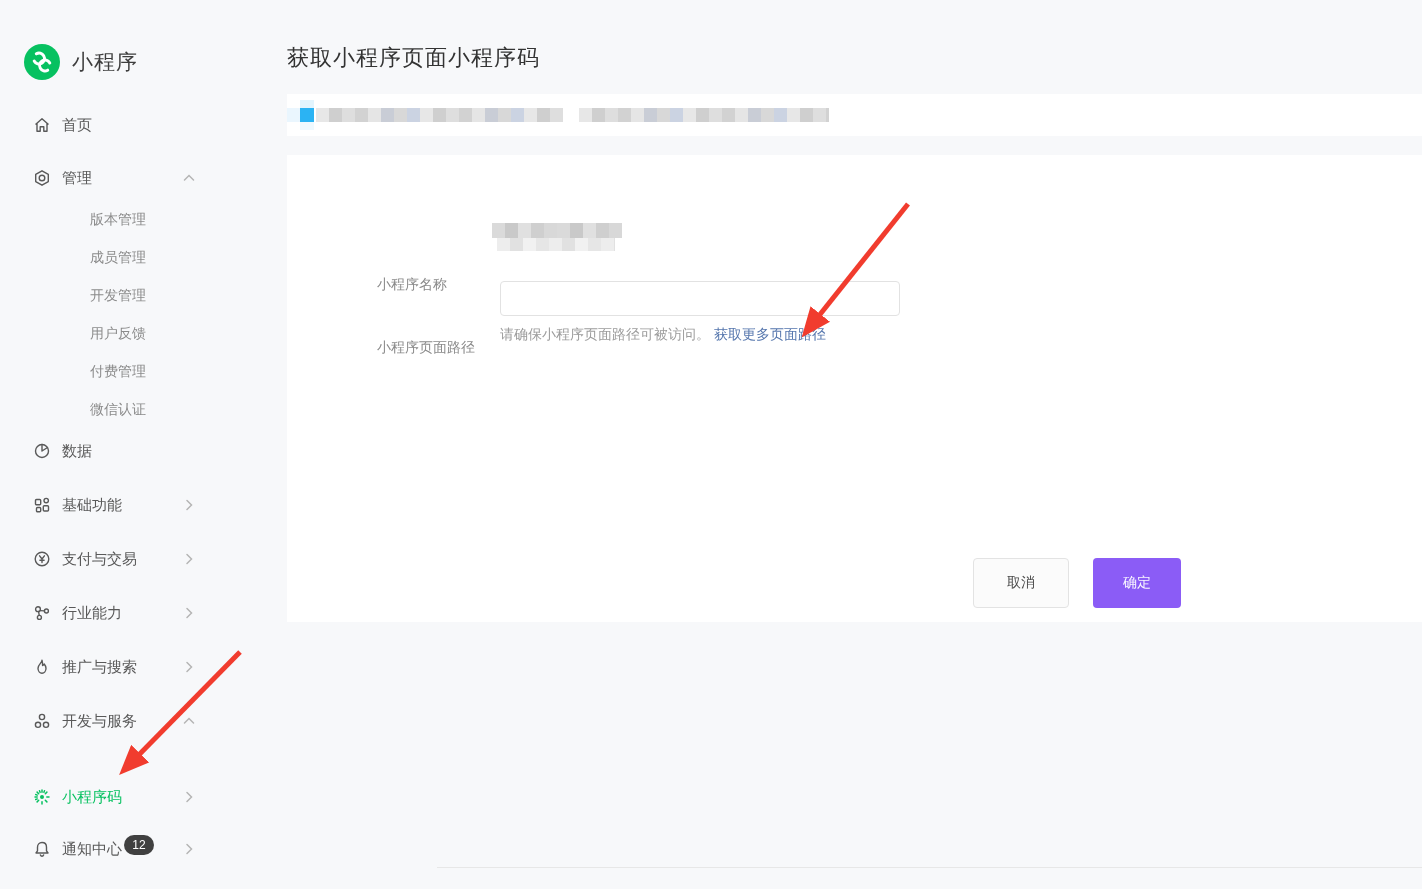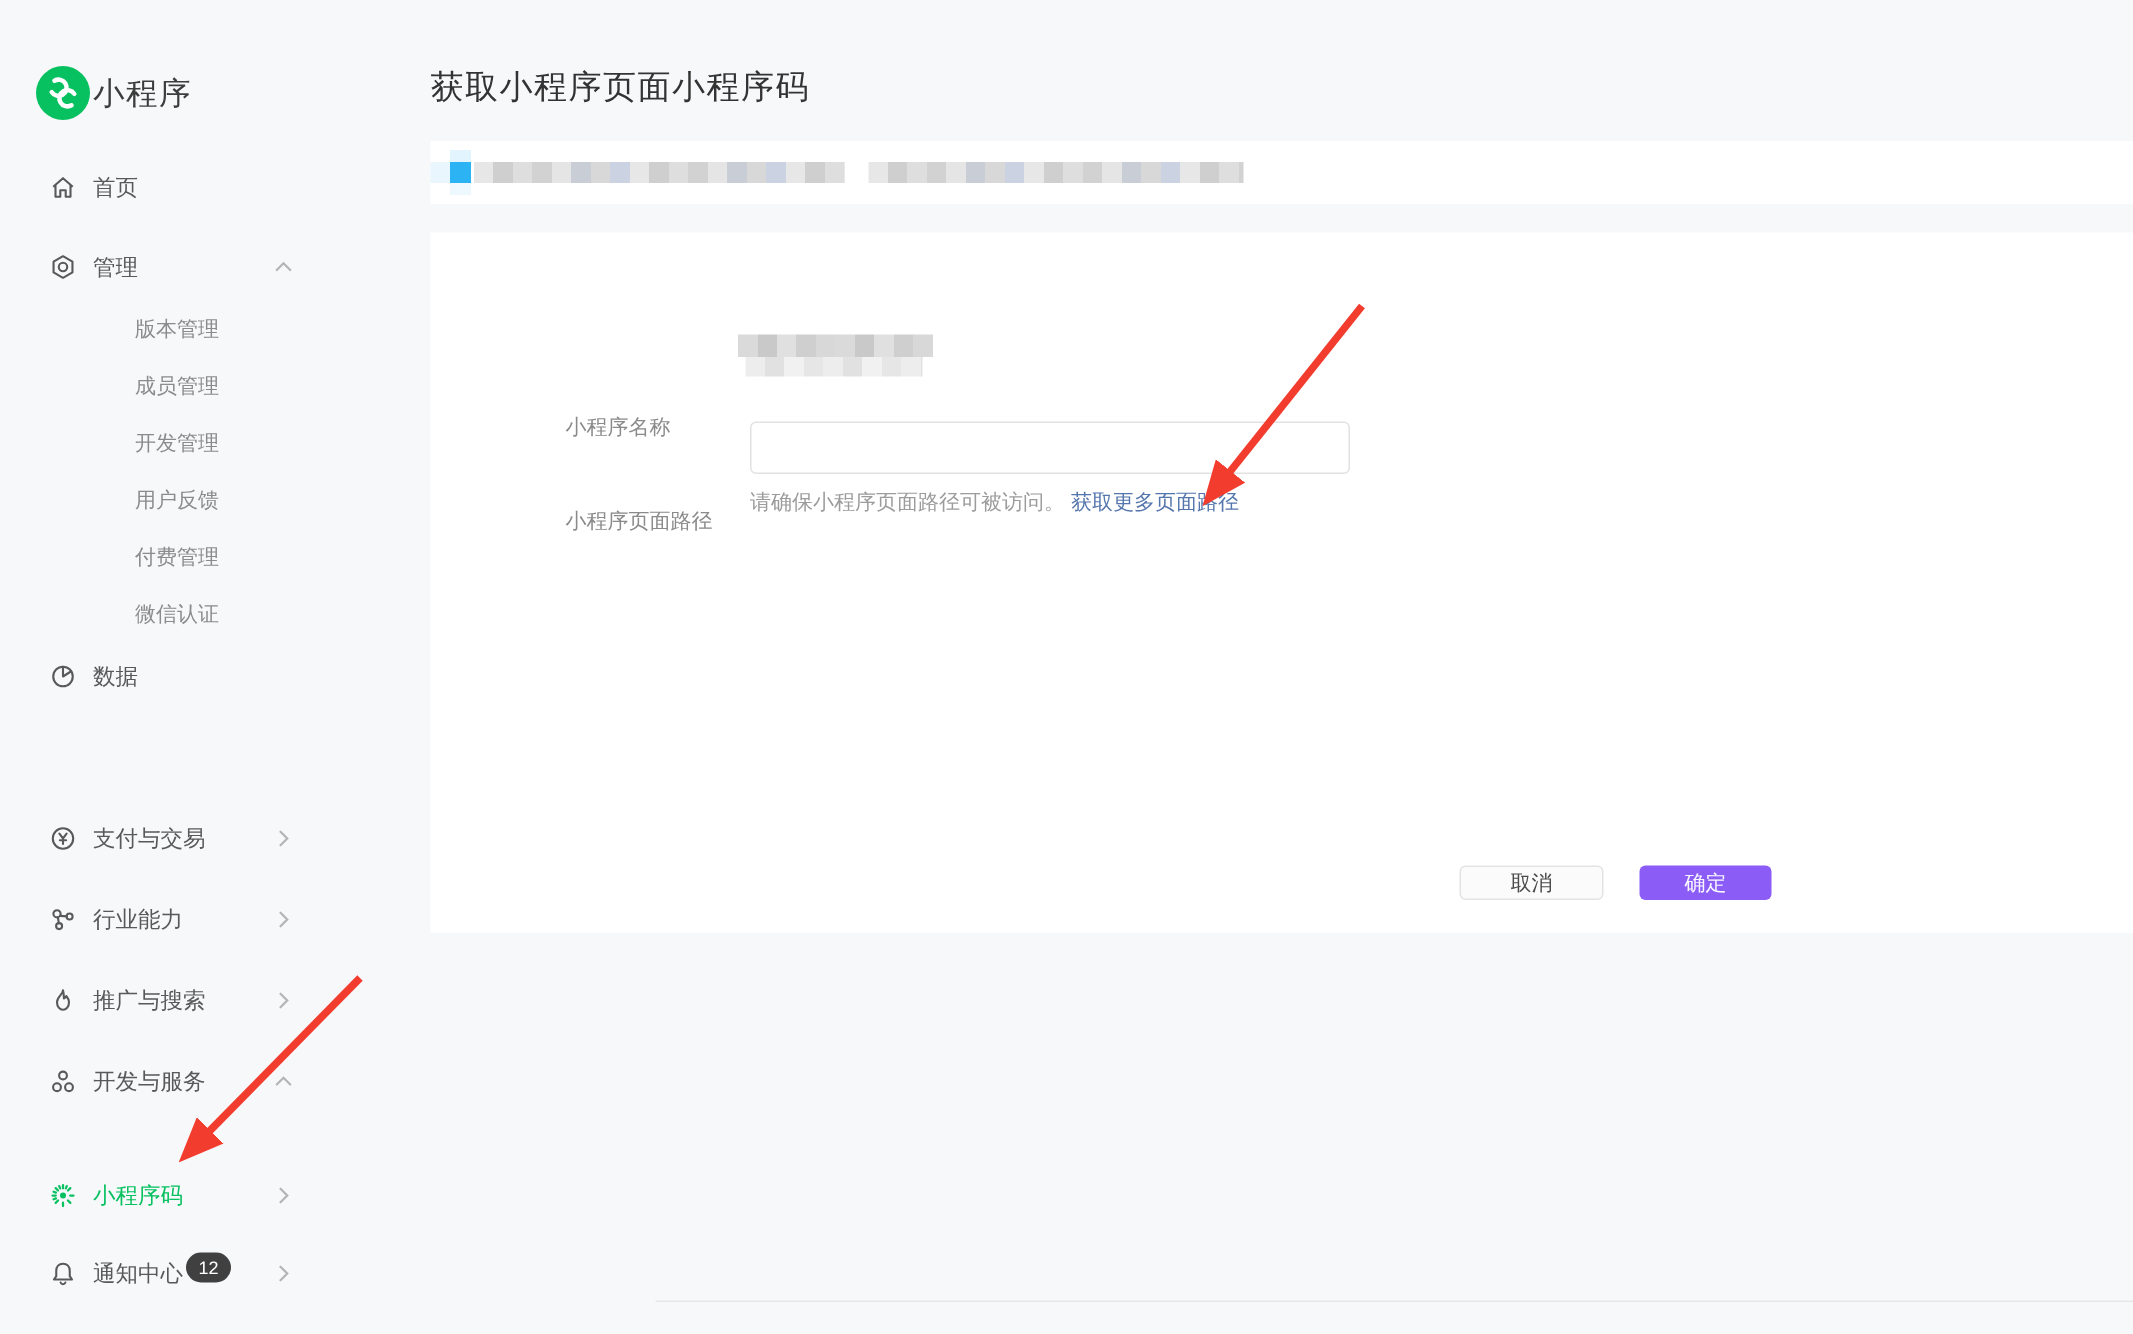--- a/index.html
+++ b/index.html
@@ -12,21 +12,21 @@
     overflow:hidden;
   }
 
   
   .sidebar { position:absolute; left:0; top:0; width:287px; height:889px; }
   .logo-row { position:absolute; left:24px; top:44px; display:flex; align-items:center; }
   .logo-circle {
     width:36px; height:36px; border-radius:50%;
     background:#07c160; display:flex; align-items:center; justify-content:center;
   }
-  .app-title { margin-left:2px; font-size:21px; color:#3d3d3d; letter-spacing:1px; }
+  .app-title { margin-left:12px; font-size:21px; color:#3d3d3d; letter-spacing:1px; }
 
   .nav-item {
     position:absolute; left:0; width:287px; height:24px;
     display:flex; align-items:center; cursor:pointer;
     font-size:15px; color:#595959;
   }
   .nav-item .ni-icon { position:absolute; left:33px; width:18px; height:18px; display:flex; }
   .nav-item .ni-label { position:absolute; left:62px; white-space:nowrap; }
   .nav-item .ni-chevron { position:absolute; left:181px; width:16px; height:16px; display:flex; }
   .nav-sub { font-size:14px; color:#8b8b8b;margin-left:28px; }
@@ -71,23 +71,23 @@
     position:absolute; left:213px; top:126px; width:400px; height:35px;
     border:1px solid #e2e2e2; border-radius:4px; background:#fff;
     font-size:14px; color:#333; padding:0 12px; outline:none;
     font-family:"Liberation Sans", sans-serif;
   }
   .hint-row { position:absolute; left:213px; top:171px; font-size:14px; white-space:nowrap; }
   .hint-text { color:#9c9c9c; }
   .hint-link { color:#5576ad; text-decoration:none; cursor:pointer; margin-left:4px; }
 
   .btn {
-    position:absolute; top:403px; height:23px; border-radius:4px;
+    position:absolute; top:403px; height:50px; border-radius:4px;
     font-size:14px; display:flex; align-items:center; justify-content:center;
-    cursor:pointer; font-family:"Liberation Sans", sans-serif;margin-top:19px;
+    cursor:pointer; font-family:"Liberation Sans", sans-serif;
   }
   .btn-cancel { left:686px; width:96px; background:#fbfbfb; border:1px solid #e3e3e3; color:#4a4a4a; }
   .btn-confirm { left:806px; width:88px; background:#8b5cf6; border:none; color:rgba(255,255,255,0.95); }
 
   .bottom-divider { position:absolute; left:437px; right:0; top:867px; height:1px; background:#e7e7e7; }
 
   
   .arrows { position:absolute; left:0; top:0; width:1422px; height:889px; pointer-events:none; }
 
   svg.sicon { width:100%; height:100%; }
@@ -155,20 +155,36 @@
   <div class="nav-item" style="top:439px">
     <span class="ni-icon">
       <svg viewBox="0 0 18 18" class="sicon" fill="none" stroke="#595959" stroke-width="1.4" stroke-linecap="round">
         <circle cx="9" cy="9" r="6.5"></circle>
         <path d="M9 9 V2.5 M9 9 L14.5 5.5"></path>
       </svg>
     </span>
     <span class="ni-label">数据</span>
   </div>
 
+  <div class="nav-item" style="top:493px">
+    <span class="ni-icon">
+      <svg viewBox="0 0 18 18" class="sicon" fill="none" stroke="#595959" stroke-width="1.4" stroke-linejoin="round">
+        <rect x="2.5" y="3.5" width="5.2" height="5.2" rx="1"></rect>
+        <circle cx="13.2" cy="4.6" r="2.2"></circle>
+        <rect x="3.5" y="11.5" width="4.2" height="4.2" rx="1"></rect>
+        <rect x="10.3" y="9.8" width="5.2" height="5.2" rx="1"></rect>
+      </svg>
+    </span>
+    <span class="ni-label">基础功能</span>
+    <span class="ni-chevron">
+      <svg viewBox="0 0 16 16" class="sicon" fill="none" stroke="#b5b5b5" stroke-width="1.5" stroke-linecap="round">
+        <path d="M6 3.5 L10.5 8 L6 12.5"></path>
+      </svg>
+    </span>
+  </div>
 
   <div class="nav-item" style="top:547px">
     <span class="ni-icon">
       <svg viewBox="0 0 18 18" class="sicon" fill="none" stroke="#595959" stroke-width="1.4" stroke-linecap="round">
         <circle cx="9" cy="9" r="6.8"></circle>
         <path d="M6.6 5.8 L9 9 L11.4 5.8 M9 9 V12.6 M6.9 10.2 H11.1"></path>
       </svg>
     </span>
     <span class="ni-label">支付与交易</span>
     <span class="ni-chevron">

